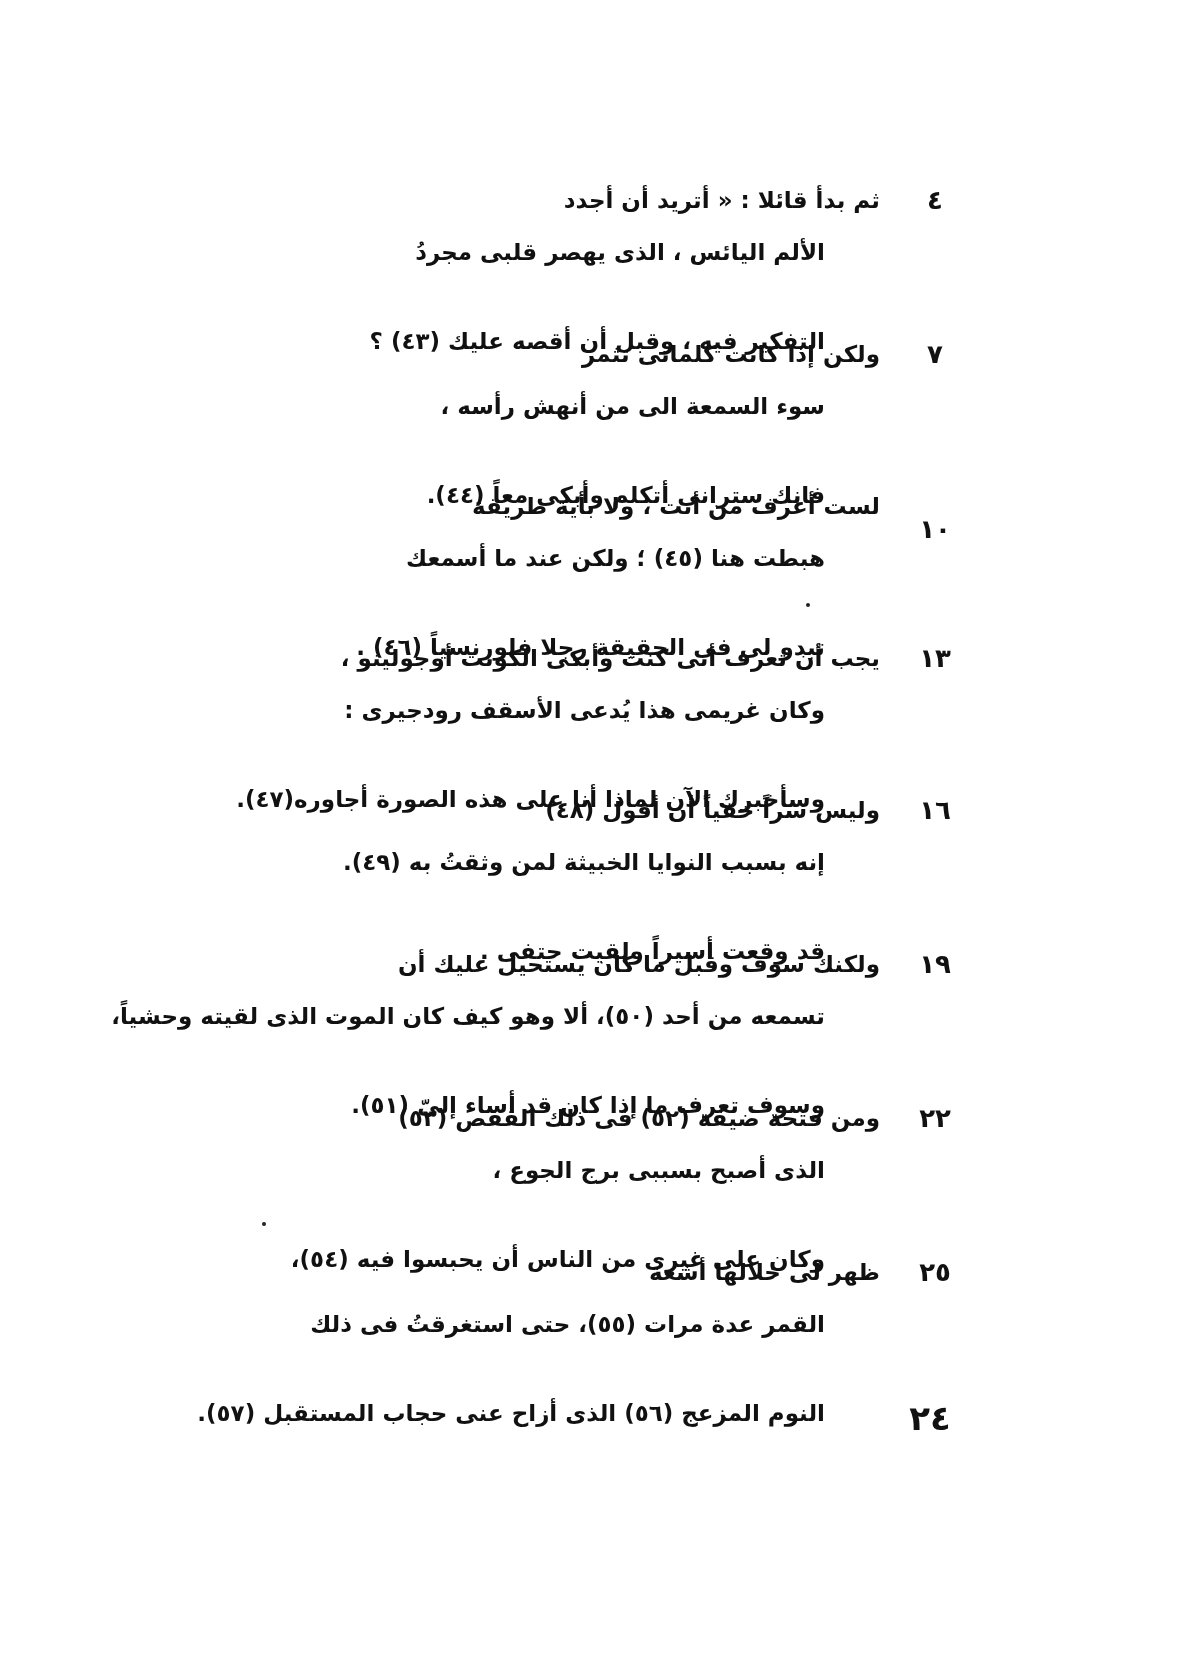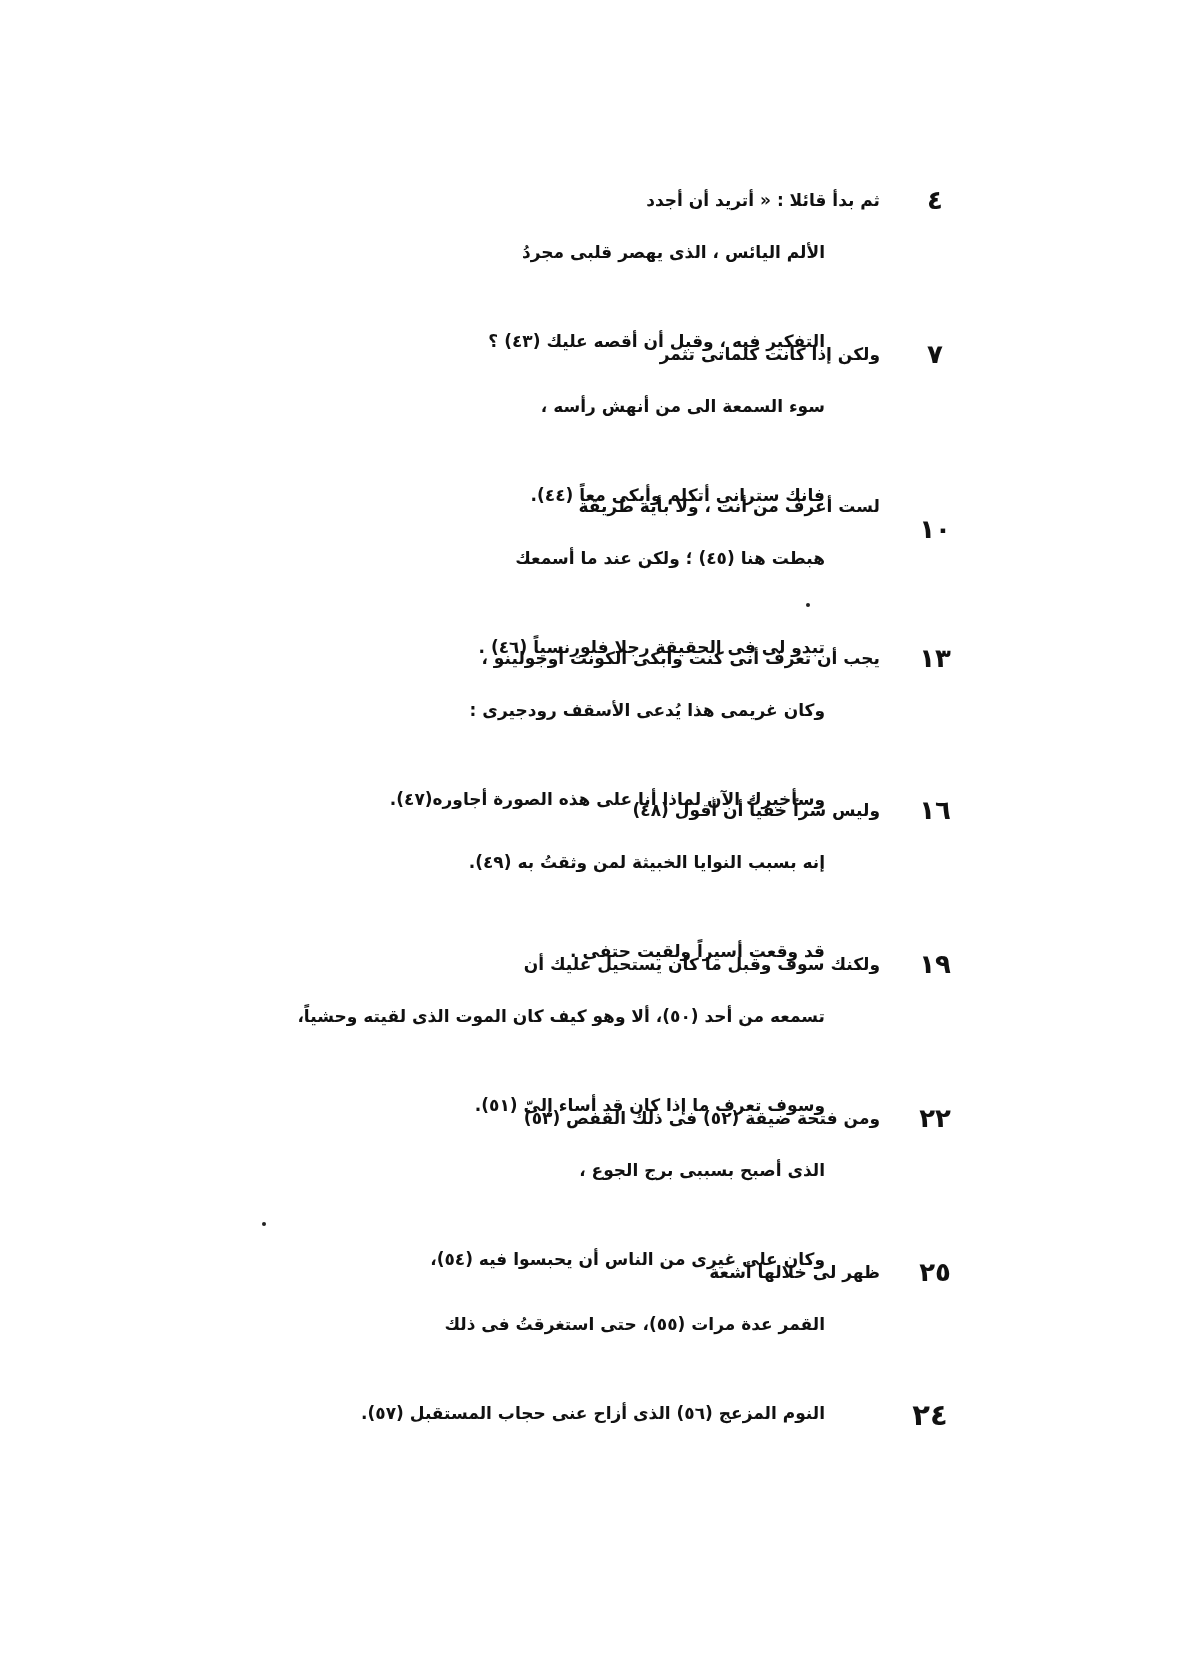--- a/index.html
+++ b/index.html
@@ -34,36 +34,36 @@
       direction: rtl;
       font-size: 26px;
       font-weight: bold;
       line-height: 44px;
     }
     .line {
       position: absolute;
       direction: rtl;
       text-align: center;
       white-space: nowrap;
-      font-size: 17px;
+      font-size: 23px;
       font-weight: bold;
       line-height: 44px;
       letter-spacing: 0;
     }
     .line.l1 { right: 320px; top: 0; }
     .line.l2 { right: 375px; top: 52px; }
     .line.l3 { right: 375px; top: 104px; margin-top: 37px; }
     .page-number {
       position: absolute;
       left: 895px;
       top: 1478px;
       width: 70px;
       text-align: center;
       direction: rtl;
-      font-size: 29px;
+      font-size: 34px;
       font-weight: bold;
     }
     .stray-dot {
       position: absolute;
       width: 4px; height: 4px;
       background: #222;
       border-radius: 50%;
     }
   </style>
 </head>

